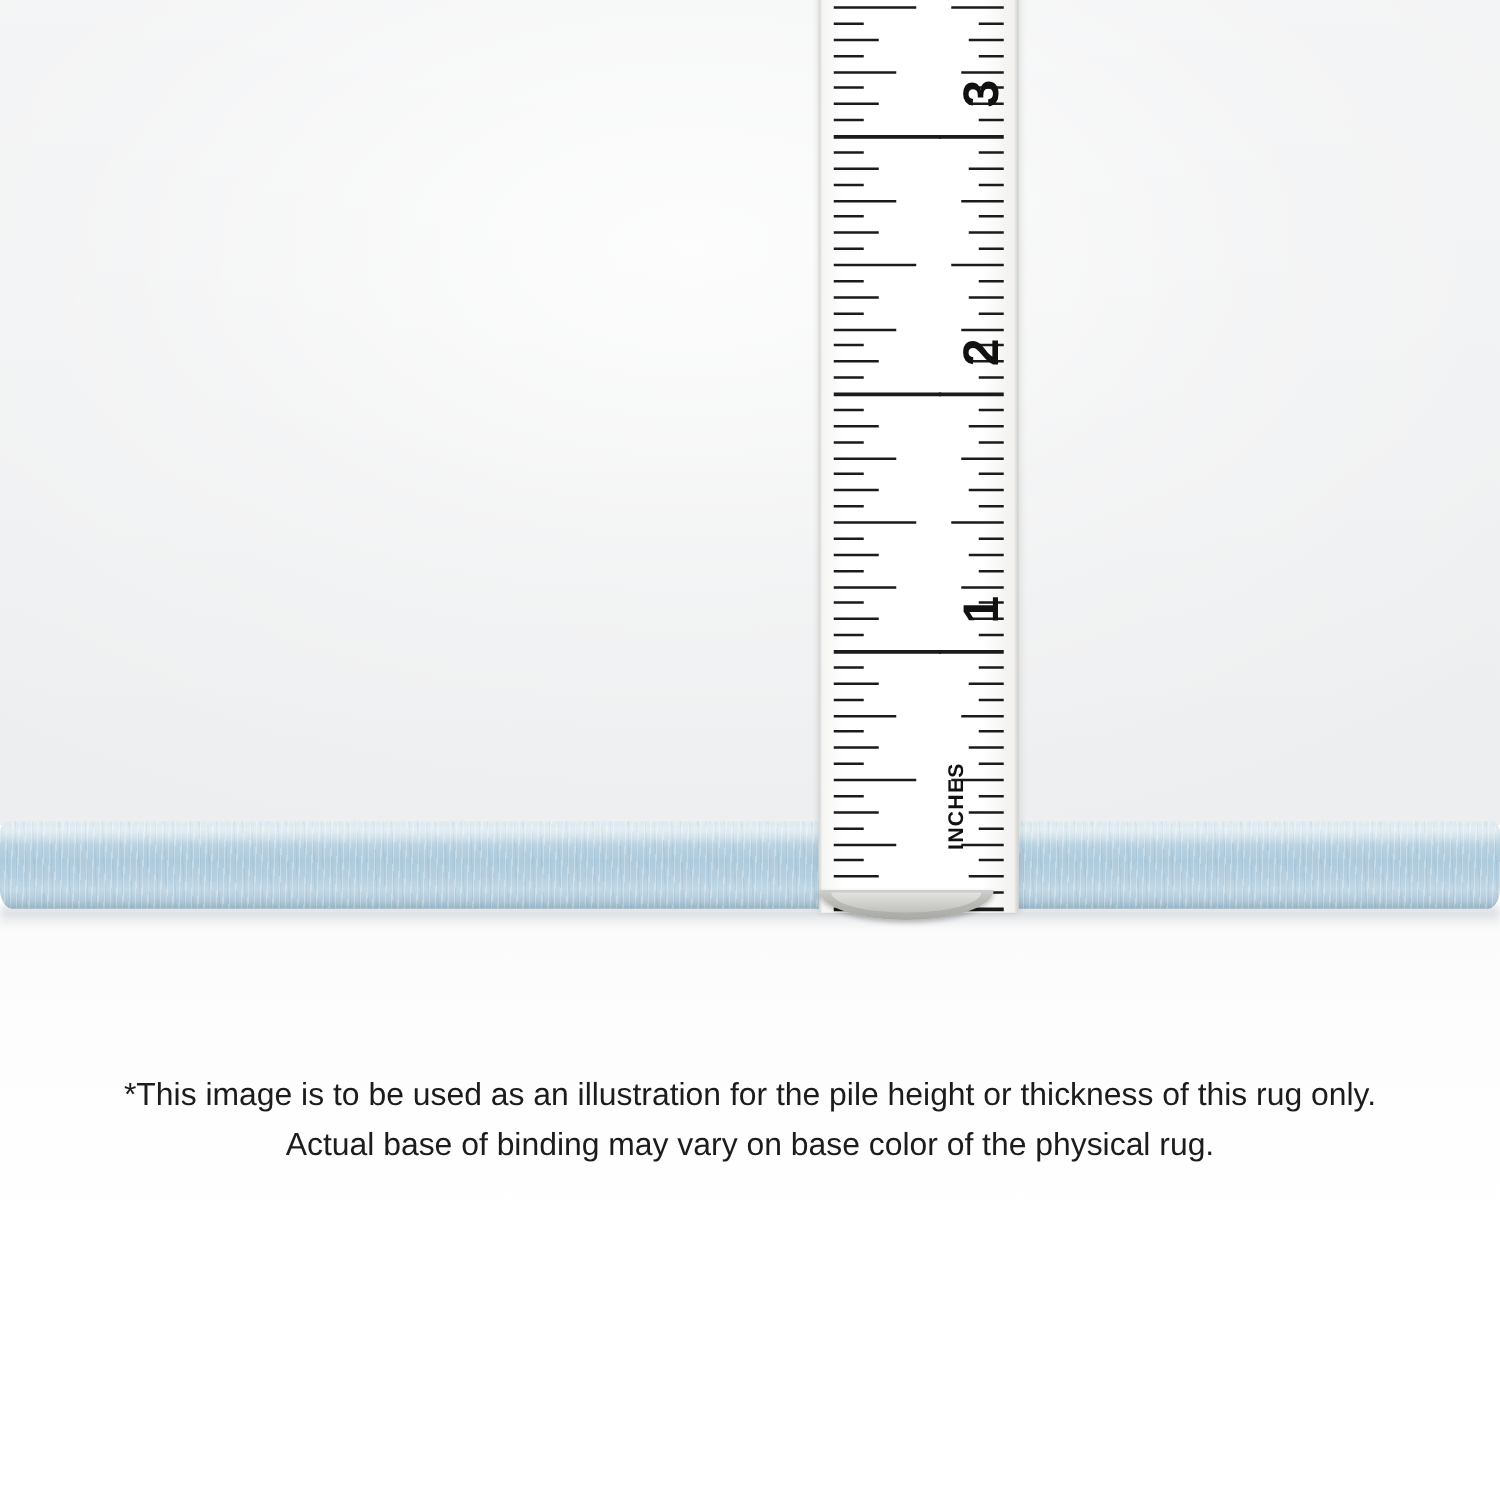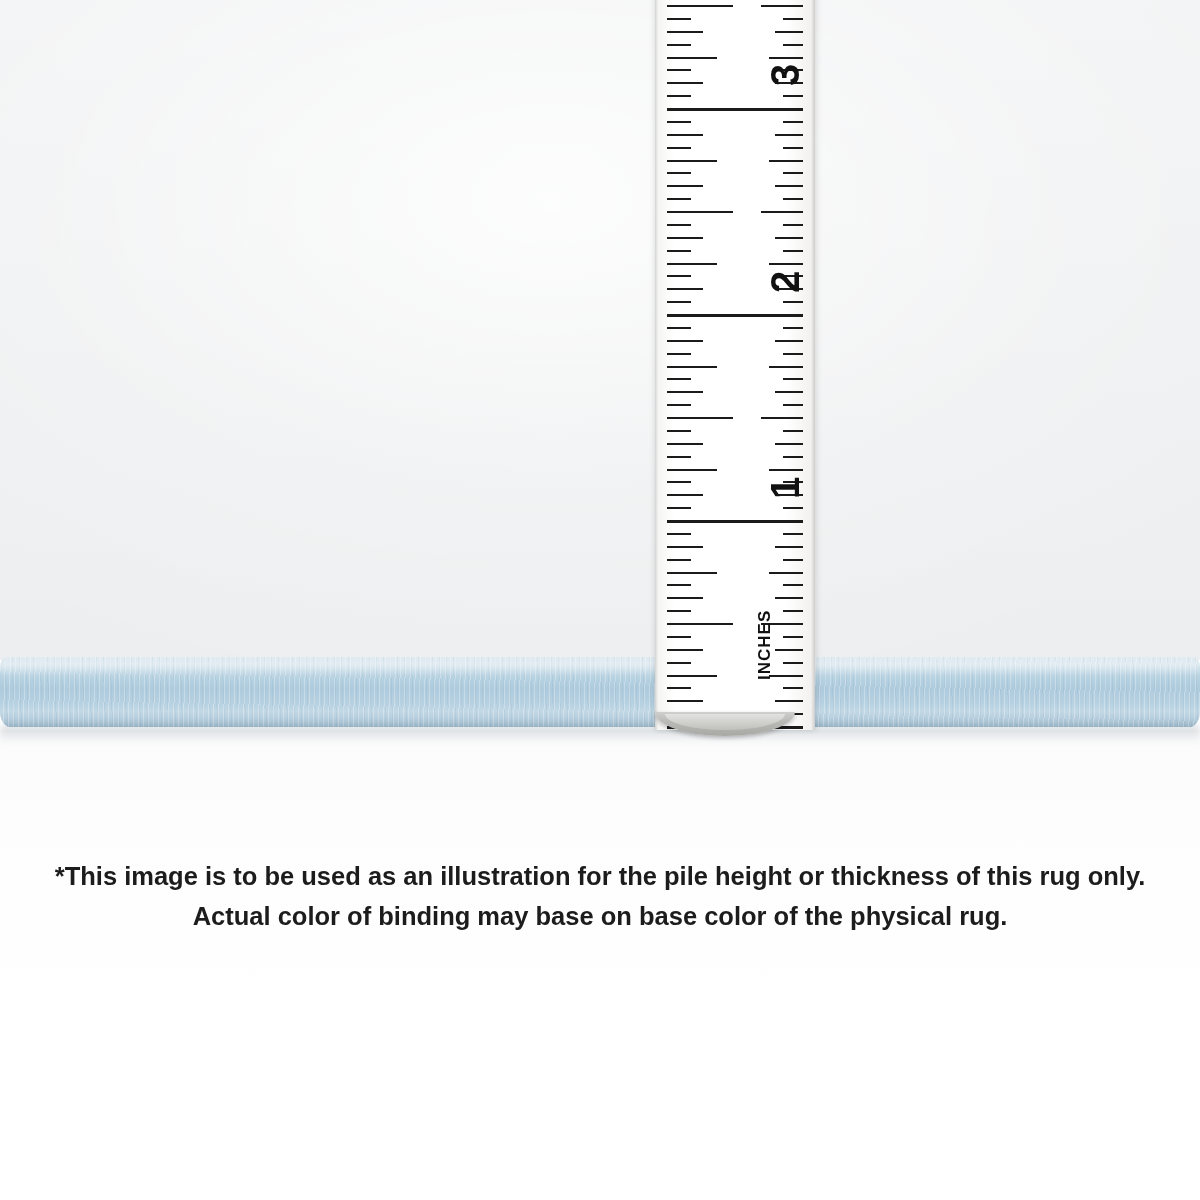--- a/index.html
+++ b/index.html
@@ -177,21 +177,21 @@
     position: absolute;
     left: 0;
     top: 856px;
     width: 1200px;
     text-align: center;
     color: #1c1c1c;
     font-family: "Liberation Sans", sans-serif;
     font-size: 25.5px;
     line-height: 40px;
   }
-  .caption-line { display: block; font-weight: bold; }
+  .caption-line { display: block; }
 </style>
 </head>
 <body>
 
 <div class="scene">
 
   <div class="backdrop"></div>
   <div class="backdrop-vignette"></div>
 
   <div class="floor"></div>
@@ -325,16 +325,16 @@
       <div class="numlabel" style="left: 108px; top: 92px;">3</div>
       <div class="inches-label" style="left: 100px; top: 686px;">INCHES</div>
     </div>
 
   <div class="tape-tip">
     <div class="tape-tip-inner"></div>
   </div>
 
   <div class="caption">
     <span class="caption-line">*This image is to be used as an illustration for the pile height or thickness of this rug only.</span>
-    <span class="caption-line">Actual color of binding may base on base color of the physical rug.</span>
+    <span class="caption-line">Actual base of binding may vary on base color of the physical rug.</span>
   </div>
 
 </div>
 
 </body></html>

